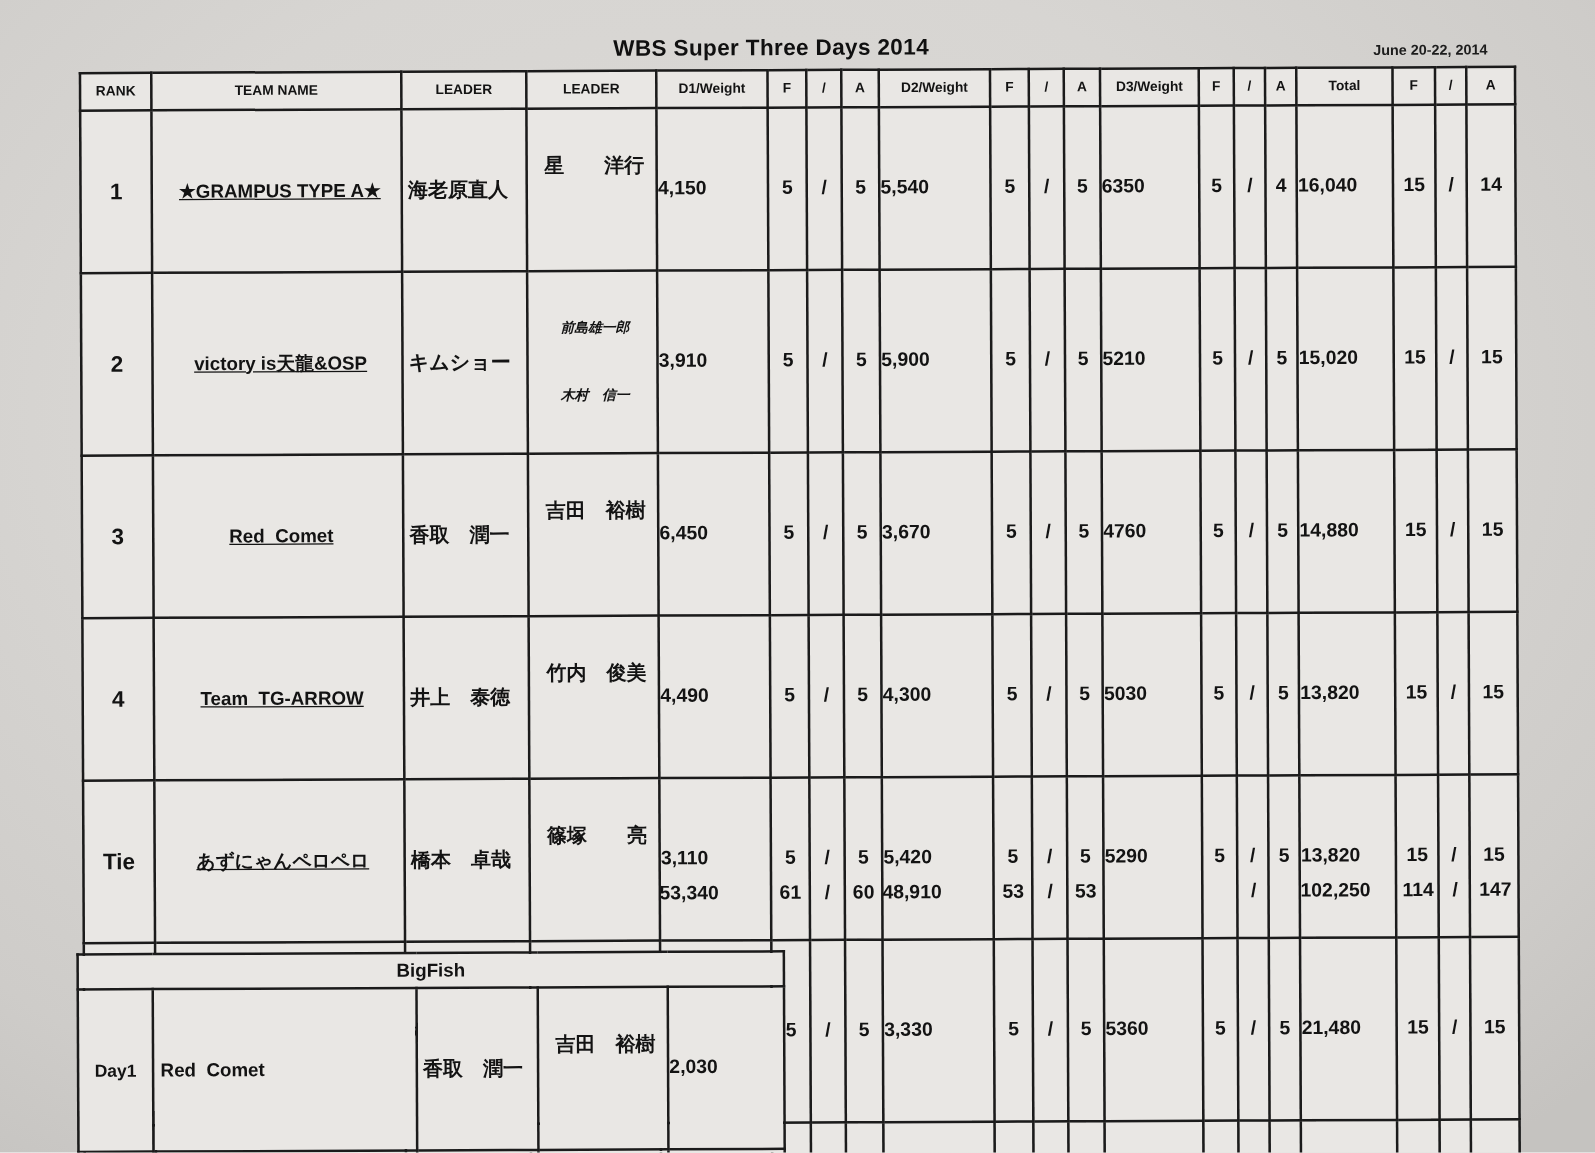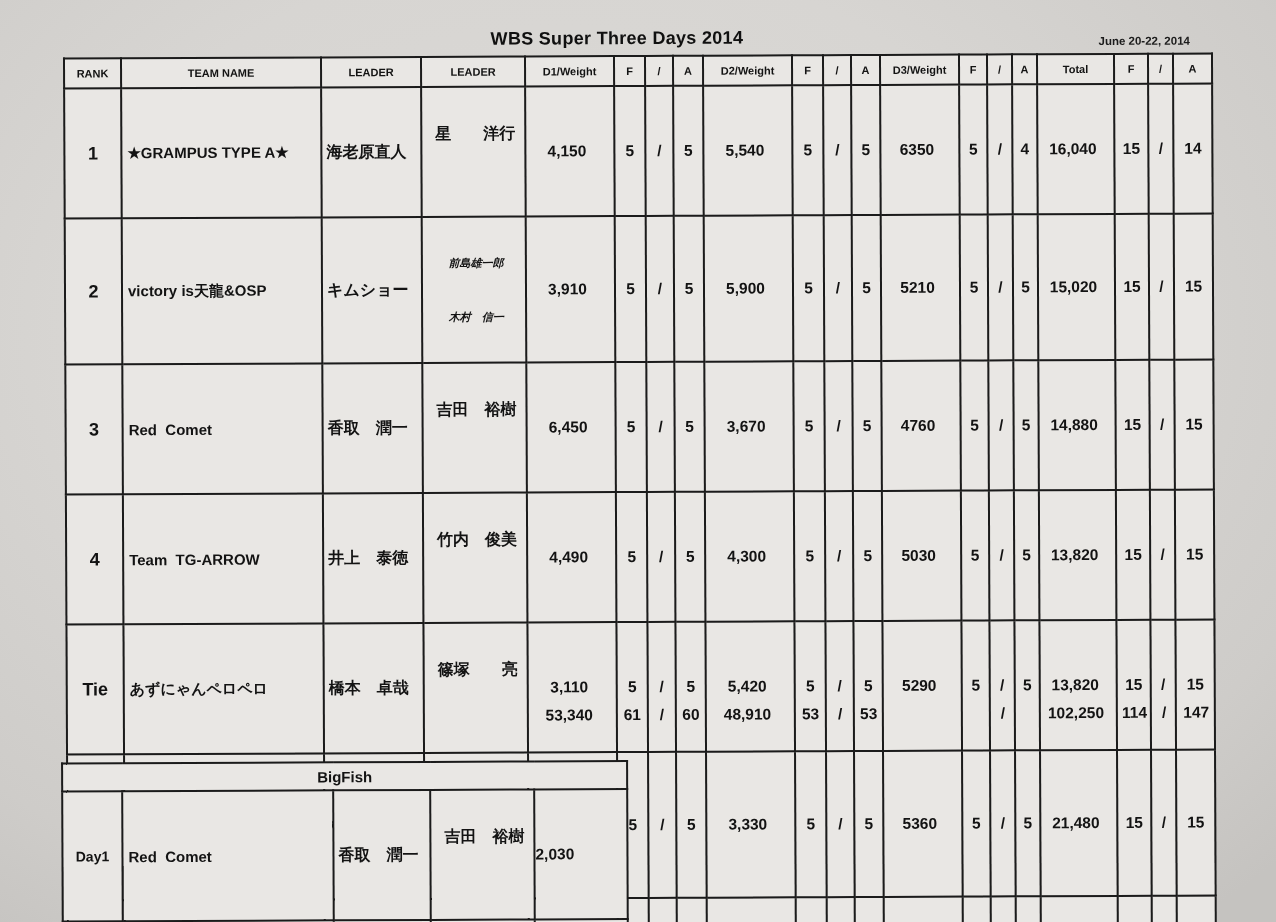--- a/index.html
+++ b/index.html
@@ -28,26 +28,26 @@
   table.main-table { top:55px; }
   table.results th, table.results td {
     border:2px solid #1b1b1b; background:#e9e7e4; overflow:hidden;
     white-space:pre; vertical-align:middle; padding:0;
   }
   table.main-table thead tr { height:30px; }
   table.main-table tbody tr { height:41px; }
   th { font-size:11px; text-align:center; font-weight:bold; }
 
   .c-rank { text-align:center; font-size:18px; }
-  .c-team { text-align:left; padding-left:5px !important; font-size:15px; }
+  .c-team { text-align:center; padding-left:5px !important; font-size:15px;text-decoration:underline; }
   .c-leader { text-align:left; padding-left:4px !important; font-size:16px; }
   .c-partner { text-align:center; padding-left:4px !important; }
   .c-partner .pline { font-size:16px; line-height:20px; }
   .c-partner.two-line .pline { font-size:11px; line-height:18px;font-style:italic; }
-  .c-weight { text-align:center; padding-right:6px !important; font-size:15.5px; }
+  .c-weight { text-align:left; padding-right:6px !important; font-size:15.5px; }
   .c-fa { text-align:center; font-size:15.5px; }
 
   table.totals-table { top:701px; }
   table.totals-table td {
     border:none; background:transparent; height:30px; vertical-align:top;
     padding-top:5px; font-size:15.5px;
   }
   table.totals-table td.c-weight { padding-right:6px !important; }
 
   table.bigfish {

